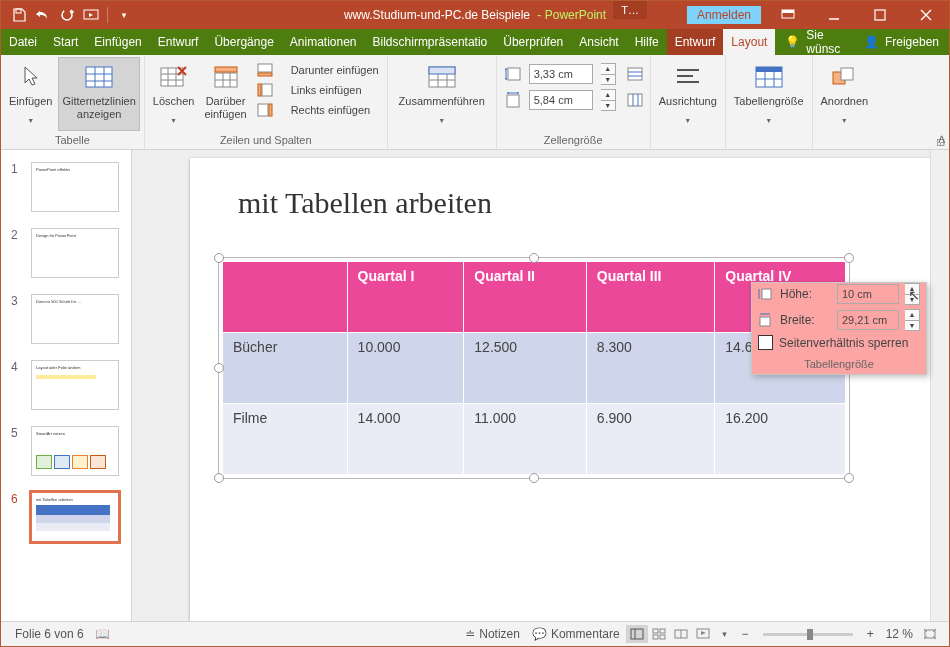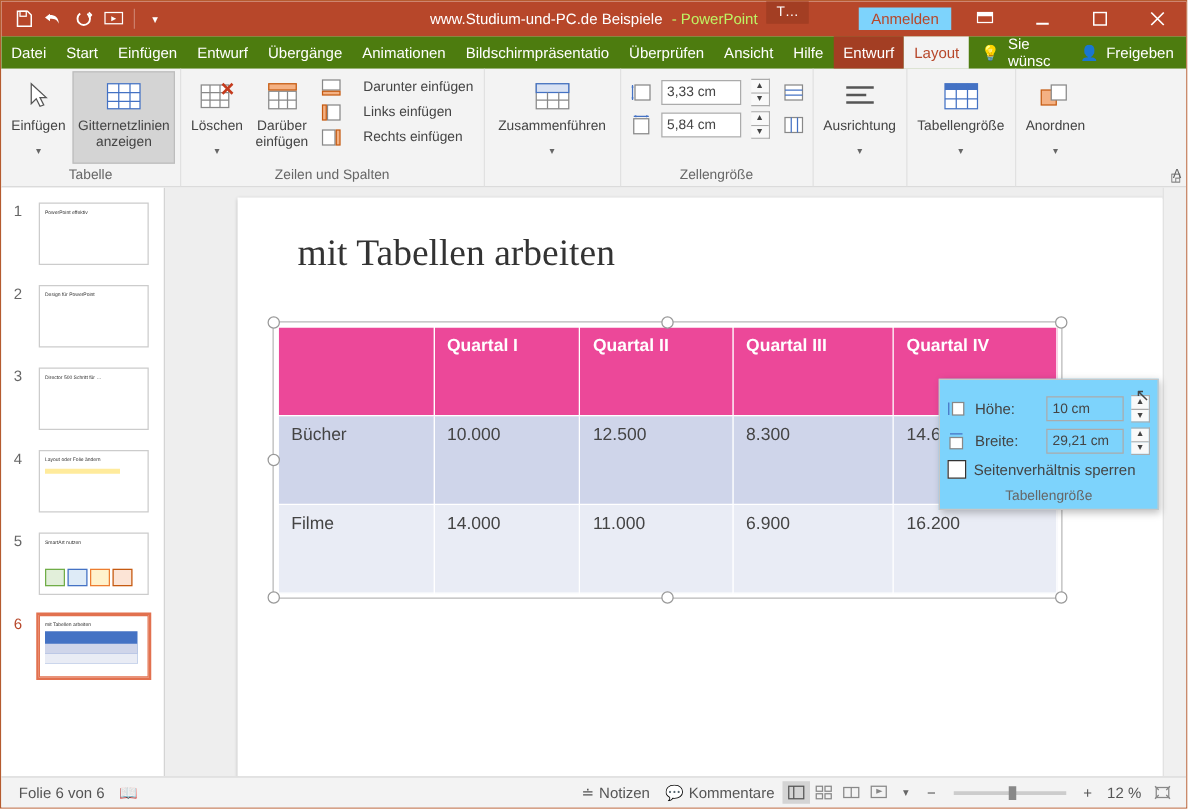--- a/index.html
+++ b/index.html
@@ -53,21 +53,21 @@
 .slide{position:absolute;left:58px;top:8px;width:752px;height:560px;background:#fff;box-shadow:0 1px 3px rgba(0,0,0,0.3)}
 .slide h1{font-family:"Segoe UI Light","Segoe UI";font-weight:300;font-size:30px;color:#333;margin:28px 0 0 48px}
 .tblwrap{position:absolute;left:32px;top:103px;width:624px}
 .selbox{position:absolute;left:-4px;top:-4px;right:-4px;bottom:-4px;border:1px solid #b8b8b8}
 .hnd{position:absolute;width:8px;height:8px;background:#fff;border:1px solid #999;border-radius:50%}
 .tbl{width:100%;border-collapse:collapse;font-size:14px}
 .tbl th{background:#ec4899;color:#fff;font-weight:600;text-align:left;padding:6px 10px;height:58px;vertical-align:top;border:1px solid #fff}
 .tbl td{padding:6px 10px;height:58px;vertical-align:top;border:1px solid #fff}
 .tbl tr.r1 td{background:#cfd5ea}.tbl tr.r2 td{background:#e9ecf5}
 .vscroll{width:18px;background:#f0f0f0;border-left:1px solid #ddd}
-.popup{position:absolute;right:22px;top:153px;width:162px;background:#7dd3fc;border:1px solid #c6c6c6;box-shadow:2px 2px 6px rgba(0,0,0,0.25);padding:12px 6px 2px 6px;z-index:10}
+.popup{position:absolute;right:22px;top:132px;width:162px;background:#fca5a5;border:1px solid #c6c6c6;box-shadow:2px 2px 6px rgba(0,0,0,0.25);padding:0 6px 2px 6px;z-index:10}
 .popup .prow{display:flex;align-items:center;gap:6px;margin-bottom:4px;font-size:12px}
 .popup .prow .plbl{flex:1}
 .popup .prow .pic{width:16px;text-align:center}
 .popup .pval{width:52px;height:18px;border:1px solid #ababab;font-size:11px;padding:0 4px;display:flex;align-items:center}
 .popup .chkrow{display:flex;align-items:center;gap:6px;font-size:12px;margin:4px 0}
 .popup .chk{width:13px;height:13px;border:1px solid #333;background:#fff}
 .popup .pfoot{text-align:center;font-size:11px;color:#666;border-top:none;padding:4px 0 2px 0}
 .cursor{position:absolute;font-size:14px;pointer-events:none}
 .statusbar{height:24px;background:#f3f3f3;border-top:1px solid #d4d4d4;display:flex;align-items:center;font-size:12px;color:#555;padding:0 8px}
 .statusbar .sb{display:flex;align-items:center;gap:4px;padding:0 6px;cursor:pointer}

